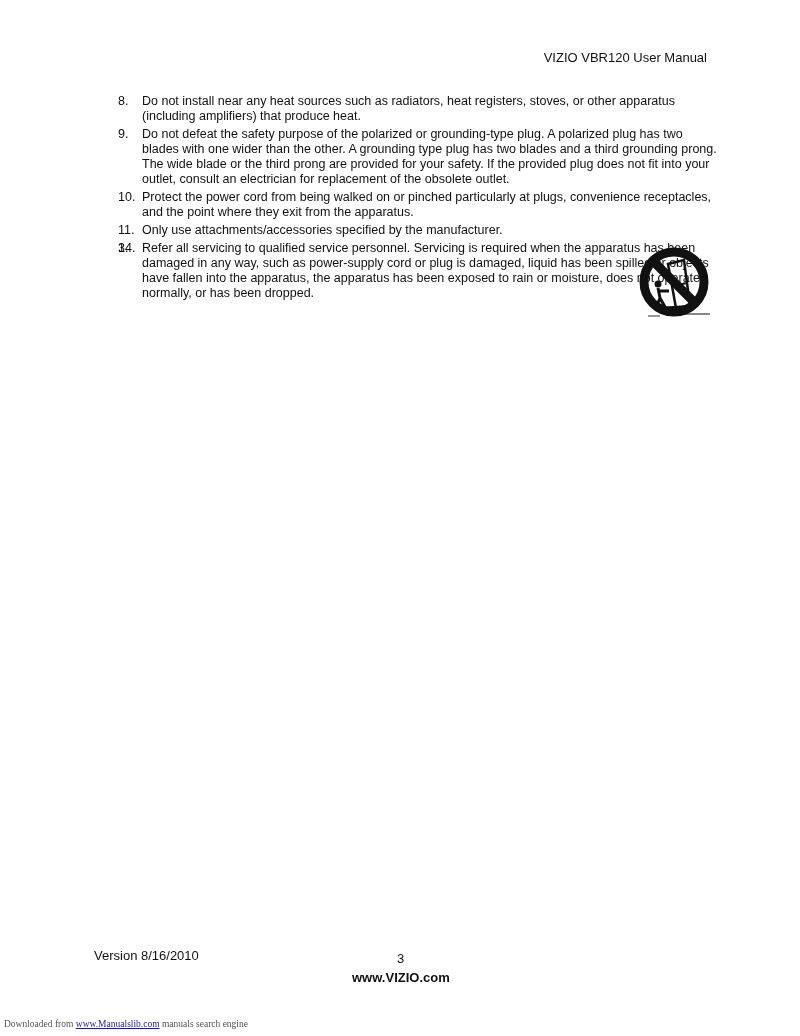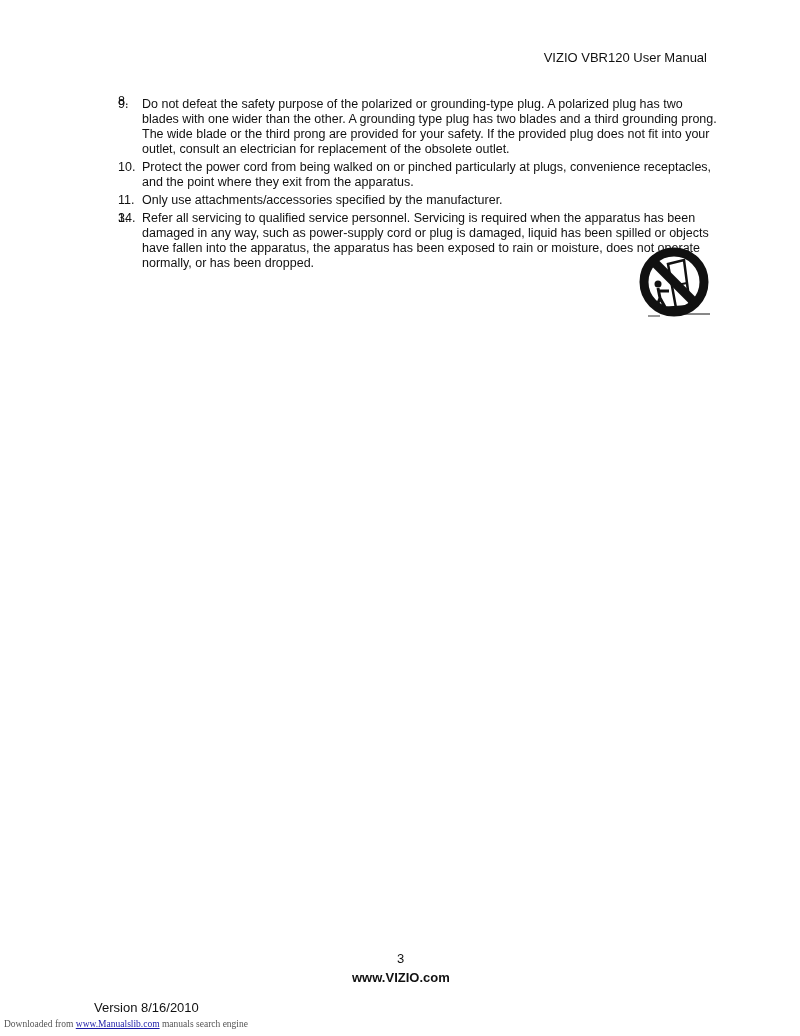--- a/index.html
+++ b/index.html
@@ -4,34 +4,35 @@
 <style>
   html, body { margin: 0; padding: 0; background: #ffffff; }
   body { width: 800px; height: 1036px; position: relative; overflow: hidden;
          font-family: "Liberation Sans", sans-serif; color: #111; }
   .header { position: absolute; top: 50px; right: 93px; font-size: 13px; }
   .list { position: absolute; top: 94px; left: 118px; width: 600px; margin: 0; padding: 0; list-style: none; }
   .item { position: relative; font-size: 12.5px; line-height: 15px; padding-left: 24px; margin-bottom: 3px; }
   .item .num { position: absolute; left: 0; top: 0; }
   .item.narrow .txt { display: block; width: 470px; }
   .icon { position: absolute; left: 638px; top: 246px; width: 74px; height: 78px; }
-  .footer-version { position: absolute; top: 1000px; left: 94px; font-size: 13px; }
+  .footer-version { position: absolute; top: 948px; left: 94px; font-size: 13px; }
   .footer-page { position: absolute; top: 951px; left: 397px; font-size: 13px; }
   .footer-url { position: absolute; top: 970px; left: 352px; font-size: 13px; font-weight: bold; }
   .dl { position: absolute; top: 1019px; left: 4px; font-family: "Liberation Serif", serif; font-size: 9.5px; color: #555; text-align: right; }
   .dl a { color: #1a1aa6; text-decoration: underline; }
 </style>
 </head>
 <body>
 
 <div class="header">VIZIO VBR120 User Manual</div>
 
 <ol class="list">
   <li class="item">
     <span class="num">8.</span>
+    <span class="txt">Do not install near any heat sources such as radiators, heat registers, stoves, or other apparatus (including amplifiers) that produce heat.</span>
   </li>
   <li class="item">
     <span class="num">9.</span>
     <span class="txt">Do not defeat the safety purpose of the polarized or grounding-type plug. A polarized plug has two blades with one wider than the other. A grounding type plug has two blades and a third grounding prong. The wide blade or the third prong are provided for your safety. If the provided plug does not fit into your outlet, consult an electrician for replacement of the obsolete outlet.</span>
   </li>
   <li class="item">
     <span class="num">10.</span>
     <span class="txt">Protect the power cord from being walked on or pinched particularly at plugs, convenience receptacles, and the point where they exit from the apparatus.</span>
   </li>
   <li class="item">

